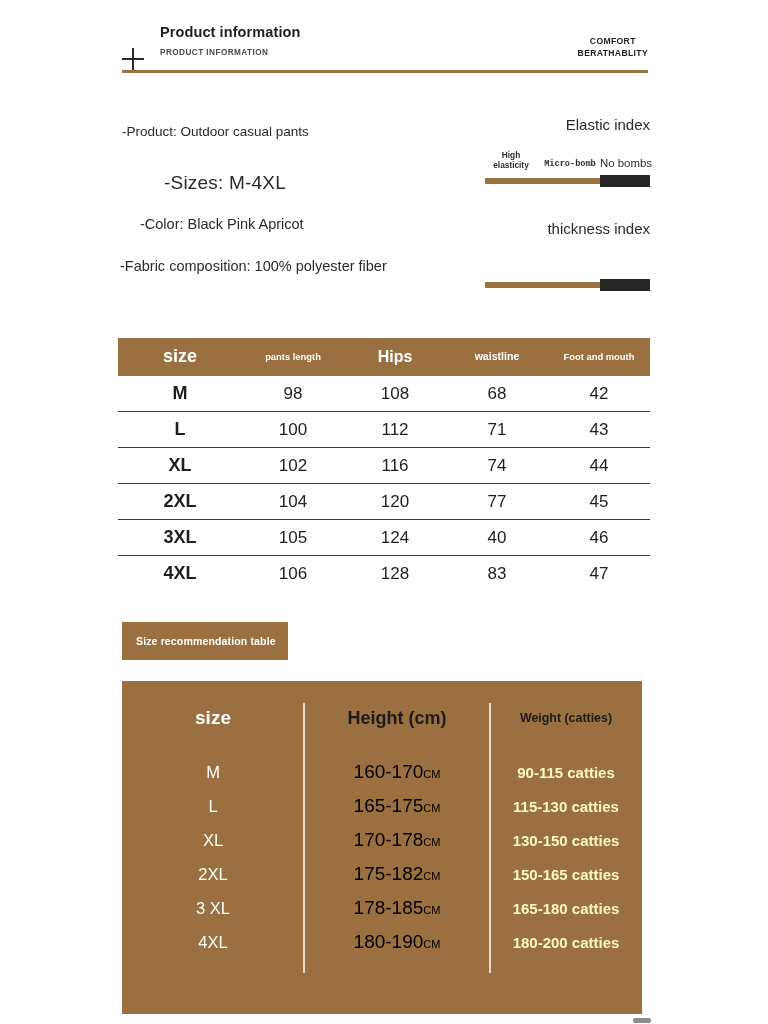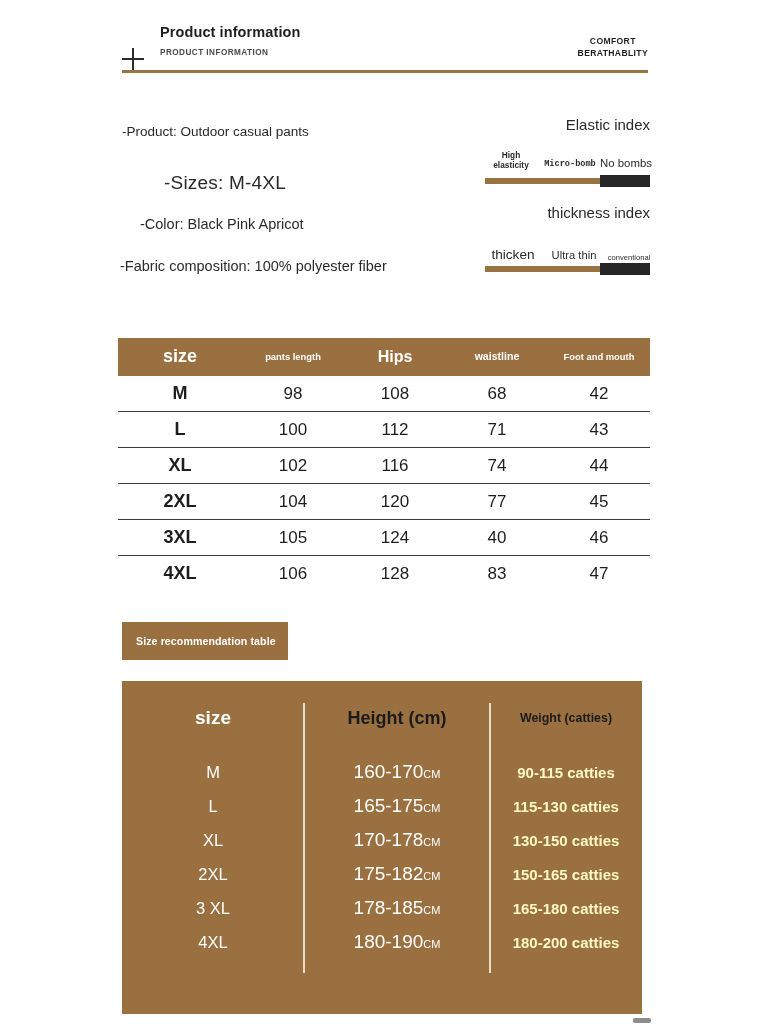--- a/index.html
+++ b/index.html
@@ -138,21 +138,21 @@
   
   #elastic-index { left: 485px; top: 116px; width: 165px; height: 72px; }
   #elastic-index .index-labels { top: 26px; }
   #elastic-index .index-bar { top: 62px; }
   .lbl-e0 { left: 0px;  width: 52px; font-size: 8.3px; font-weight: 700; }
   .lbl-e1 { left: 56px; width: 58px; font-size: 8.6px; font-weight: 700;
             font-family: "Liberation Mono", monospace; }
   .lbl-e2 { left: 114px; width: 54px; font-size: 11.4px; font-weight: 400; }
 
   
-  #thickness-index { left: 485px; top: 204px; width: 165px; height: 72px; }
+  #thickness-index { left: 485px; top: 220px; width: 165px; height: 72px; }
   #thickness-index .index-labels { top: 30px; }
   #thickness-index .index-bar { top: 62px; }
   .lbl-t0 { left: -6px;  width: 68px; font-size: 13.6px; font-weight: 400; }
   .lbl-t1 { left: 58px;  width: 62px; font-size: 11.2px; font-weight: 400; }
   .lbl-t2 { left: 116px; width: 56px; font-size: 7.6px;  font-weight: 400; }
 
   
   .size-table {
     position: absolute;
     left: 118px;
@@ -230,21 +230,21 @@
     background: #e8ddc8;
   }
   .rec-div.d1 { left: 181px; }
   .rec-div.d2 { left: 367px; }
 
   .rh-size   { font-size: 19px; font-weight: 700; color: #ffffff; }
   .rh-height { font-size: 18px; font-weight: 700; color: #1b1b1b; }
   .rh-weight { font-size: 12.4px; font-weight: 700; color: #1b1b1b; }
 
   .rc-size   { font-size: 16.5px; font-weight: 400; color: #ffffff; }
-  .rc-height { font-size: 19px;  font-weight: 400; color: #ffffff; white-space: nowrap;}
+  .rc-height { font-size: 19px;  font-weight: 400; color: #000000; white-space: nowrap;}
   .rc-height .unit { font-size: 11px; }
   .rc-weight { font-size: 15px; font-weight: 700; color: #fef9c3; }
 
   
   .scroll-indicator {
     position: absolute;
     left: 633px;
     top: 1018px;
     width: 18px;
     height: 5px;
@@ -279,25 +279,20 @@
     <span class="lbl-e1">Micro-bomb</span>
     <span class="lbl-e2">No bombs</span>
   </div>
   <div class="index-bar">
     <div class="knob"></div>
   </div>
 </div>
 
 <div class="index-block" id="thickness-index">
   <div class="index-title">thickness index</div>
-  <div class="index-labels">
-    <span class="lbl-t0">thicken</span>
-    <span class="lbl-t1">Ultra thin</span>
-    <span class="lbl-t2">conventional</span>
-  </div>
   <div class="index-bar">
     <div class="knob"></div>
   </div>
 </div>
 
 <table class="size-table">
   <thead>
     <tr>
       <th class="h-size">size</th>
       <th class="h-small">pants

